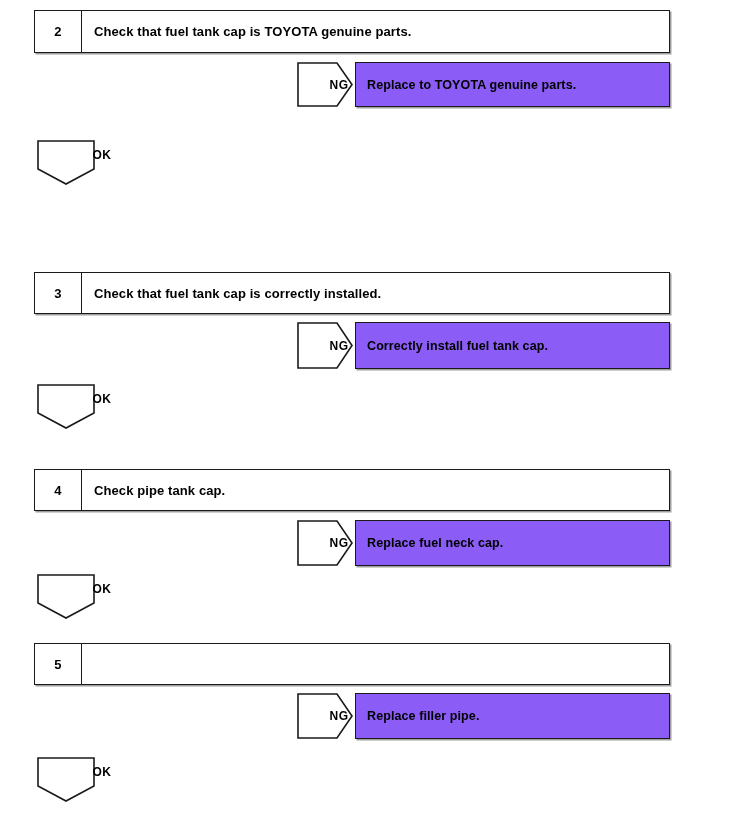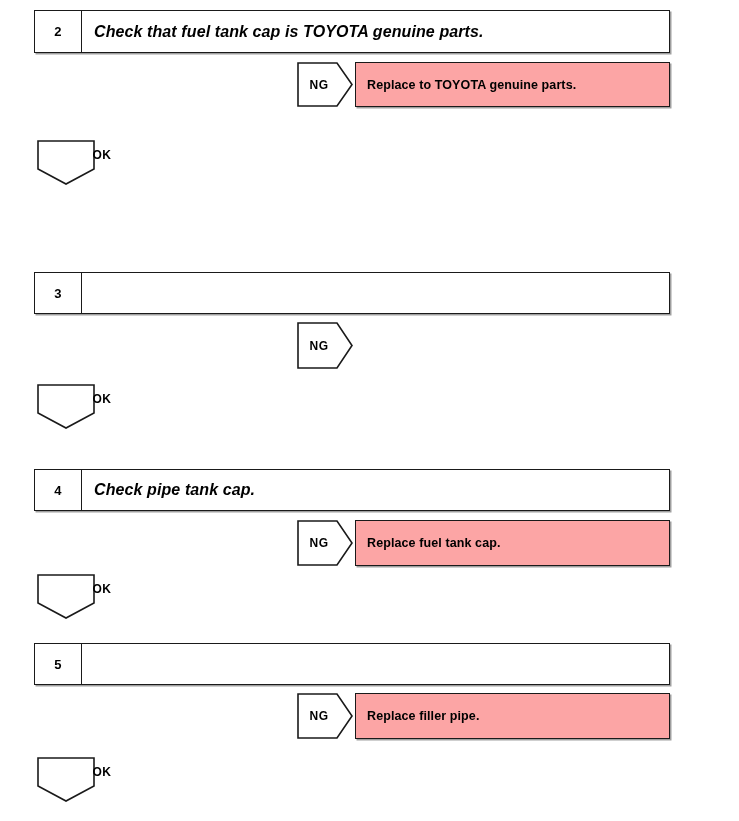--- a/index.html
+++ b/index.html
@@ -40,26 +40,25 @@
     font-size: 13px;
     font-weight: bold;
     letter-spacing: 0.2px;
     box-sizing: border-box;
   }
   .step-text {
     flex: 1 1 auto;
     display: flex;
     align-items: center;
     padding-left: 12px;
-    font-size: 16px;
+    font-size: 13px;
     font-weight: bold;
     letter-spacing: 0.1px;
     white-space: nowrap;
     box-sizing: border-box;
-    font-style: italic;
   }
 
   
   .ng-row {
     position: absolute;
     display: block;
   }
   .ng-tag {
     position: absolute;
     left: 0;
@@ -79,28 +78,29 @@
     left: 0;
     top: 0;
     width: 44px;
     height: 100%;
     display: flex;
     align-items: center;
     justify-content: center;
     font-size: 12px;
     font-weight: bold;
     letter-spacing: 0.4px;
+    padding-left: 20px;
   }
   .ng-action {
     position: absolute;
     top: 0;
     height: 100%;
     left: 58px;
     border: 1.5px solid #1a1a1a;
-    background: #fca5a5;
+    background: #8b5cf6;
     box-sizing: border-box;
     display: flex;
     align-items: center;
     padding-left: 11px;
     font-size: 12.5px;
     font-weight: bold;
     letter-spacing: 0.1px;
     white-space: nowrap;
     box-shadow: 1.5px 1.5px 0 0 rgba(80,80,80,0.55);
   }
@@ -154,29 +154,31 @@
 
   <div class="ok-tag" style="left:37px; top:140px;">
     <svg viewBox="0 0 58 45" preserveAspectRatio="none" aria-hidden="true">
       <polygon points="1,1 57,1 57,29 29,44 1,29" fill="#ffffff" stroke="#1a1a1a" stroke-width="1.6" stroke-linejoin="miter"></polygon>
     </svg>
     <div class="ok-tag-label">OK</div>
   </div>
 
   <div class="step-row" style="left:34px; top:272px; width:636px; height:42px;">
     <div class="step-number">3</div>
+    <div class="step-text">Check that fuel tank cap is correctly installed.</div>
   </div>
 
   <div class="ng-row" style="left:297px; top:322px; width:373px; height:47px;">
     <div class="ng-tag">
       <svg viewBox="0 0 56 47" preserveAspectRatio="none" aria-hidden="true">
         <polygon points="1,1 40,1 55,23.5 40,46 1,46" fill="#ffffff" stroke="#1a1a1a" stroke-width="1.6" stroke-linejoin="miter"></polygon>
       </svg>
       <div class="ng-tag-label">NG</div>
     </div>
+    <div class="ng-action" style="width:315px;">Correctly install fuel tank cap.</div>
   </div>
 
   <div class="ok-tag" style="left:37px; top:384px;">
     <svg viewBox="0 0 58 45" preserveAspectRatio="none" aria-hidden="true">
       <polygon points="1,1 57,1 57,29 29,44 1,29" fill="#ffffff" stroke="#1a1a1a" stroke-width="1.6" stroke-linejoin="miter"></polygon>
     </svg>
     <div class="ok-tag-label">OK</div>
   </div>
 
   <div class="step-row" style="left:34px; top:469px; width:636px; height:42px;">
@@ -184,21 +186,21 @@
     <div class="step-text">Check pipe tank cap.</div>
   </div>
 
   <div class="ng-row" style="left:297px; top:520px; width:373px; height:46px;">
     <div class="ng-tag">
       <svg viewBox="0 0 56 46" preserveAspectRatio="none" aria-hidden="true">
         <polygon points="1,1 40,1 55,23 40,45 1,45" fill="#ffffff" stroke="#1a1a1a" stroke-width="1.6" stroke-linejoin="miter"></polygon>
       </svg>
       <div class="ng-tag-label">NG</div>
     </div>
-    <div class="ng-action" style="width:315px;">Replace fuel tank cap.</div>
+    <div class="ng-action" style="width:315px;">Replace fuel neck cap.</div>
   </div>
 
   <div class="ok-tag" style="left:37px; top:574px;">
     <svg viewBox="0 0 58 45" preserveAspectRatio="none" aria-hidden="true">
       <polygon points="1,1 57,1 57,29 29,44 1,29" fill="#ffffff" stroke="#1a1a1a" stroke-width="1.6" stroke-linejoin="miter"></polygon>
     </svg>
     <div class="ok-tag-label">OK</div>
   </div>
 
   <div class="step-row" style="left:34px; top:643px; width:636px; height:42px;">

